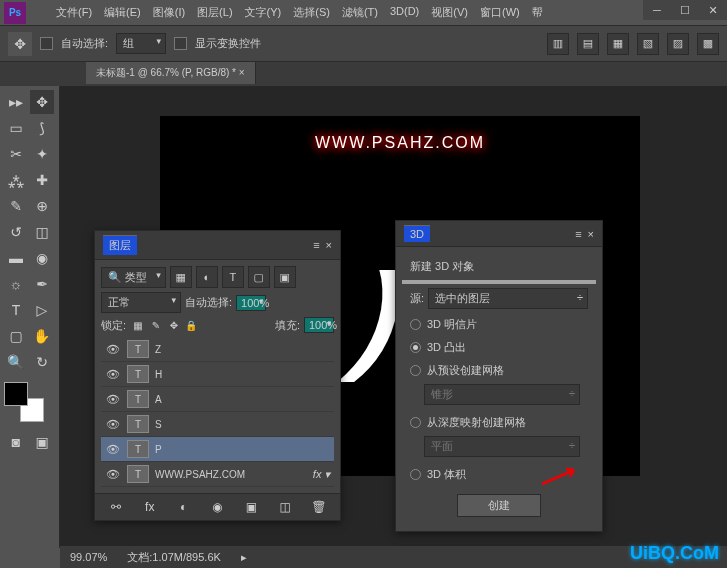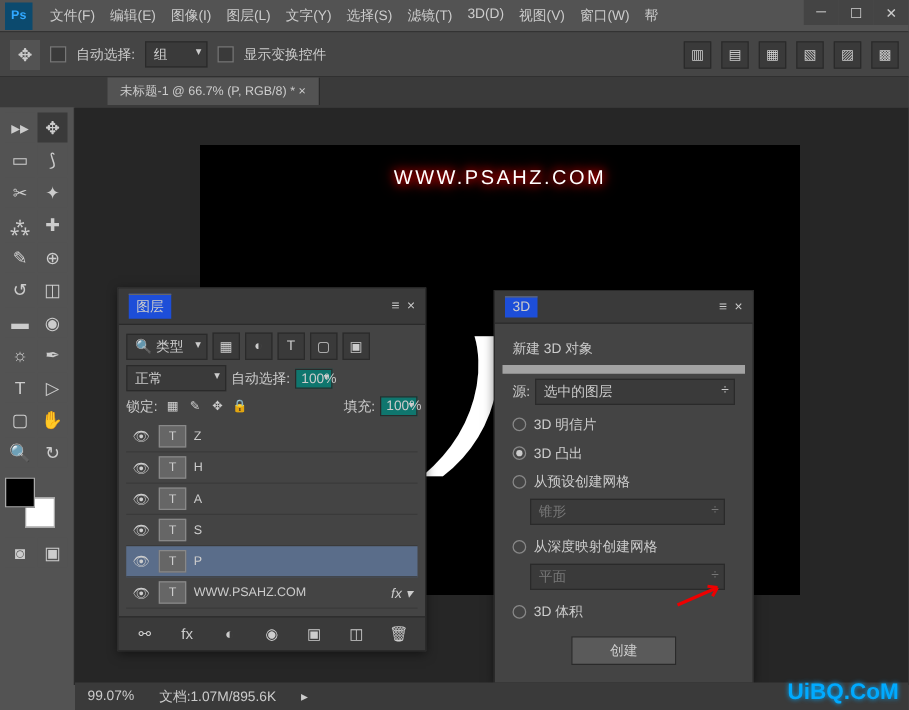--- a/index.html
+++ b/index.html
@@ -1,18 +1,18 @@
 <!DOCTYPE html>
 <html><head>
 <meta charset="utf-8">
 <style>
 *{margin:0;padding:0;box-sizing:border-box;font-family:"Microsoft YaHei",sans-serif;font-size:11px;color:#ccc}
 body{background:#535353;width:727px;height:568px;overflow:hidden;position:relative}
 .menubar{background:#535353;height:26px;display:flex;align-items:center;padding:0 4px;border-bottom:1px solid #2a2a2a}
-.ps-logo{width:22px;height:22px;background:#0c4a6e;display:flex;align-items:center;justify-content:center;color:#31a8ff;font-weight:bold;font-size:10px;margin-right:8px}
+.ps-logo{width:22px;height:22px;background:#701a75;display:flex;align-items:center;justify-content:center;color:#31a8ff;font-weight:bold;font-size:10px;margin-right:24px}
 .menu-item{padding:4px 6px;cursor:pointer}
 .wincontrols{position:absolute;right:0;top:0;display:flex}
 .winbtn{width:28px;height:20px;display:flex;align-items:center;justify-content:center;cursor:pointer;background:#444}
 .optbar{background:#454545;height:36px;display:flex;align-items:center;padding:2px 8px;gap:8px;border-bottom:1px solid #2a2a2a}
 .checkbox{width:13px;height:13px;border:1px solid #777;background:#3a3a3a;display:inline-block}
 .dropdown{background:#3a3a3a;border:1px solid #2a2a2a;padding:2px 18px 2px 6px;position:relative;min-width:50px}
 .dropdown::after{content:"▾";position:absolute;right:4px;top:2px;font-size:9px}
 .iconbtn{width:22px;height:22px;background:#3a3a3a;border:1px solid #2a2a2a;display:flex;align-items:center;justify-content:center}
 .tabbar{background:#3a3a3a;height:24px;display:flex;align-items:flex-start;padding-left:86px}
 .doctab{background:#535353;padding:4px 10px;font-size:10px;border-right:1px solid #2a2a2a}
@@ -36,22 +36,22 @@
 .layer-row{display:flex;align-items:center;padding:3px 4px;border-bottom:1px solid #3a3a3a;gap:6px}
 .layer-row.selected{background:#5a6d8a}
 .eye{width:16px;height:16px;display:flex;align-items:center;justify-content:center;font-size:11px}
 .layer-thumb{width:22px;height:18px;background:#666;display:flex;align-items:center;justify-content:center;font-size:10px;border:1px solid #888}
 .layer-name{flex:1;font-size:10px}
 .field-row{display:flex;align-items:center;gap:4px;margin-bottom:4px}
 .numfield{background:#0f766e;border:1px solid #2a2a2a;padding:1px 14px 1px 4px;width:30px;position:relative}
 .numfield::after{content:"▾";position:absolute;right:2px;top:1px;font-size:8px}
 .layer-foot{background:#3a3a3a;padding:4px;display:flex;justify-content:space-around;border-top:1px solid #2a2a2a}
 .foot-ic{width:18px;height:18px;display:flex;align-items:center;justify-content:center;cursor:pointer;font-size:12px}
-.d3panel{left:395px;top:232px;width:208px}
-.d3-header{padding:6px 8px;font-size:11px;border-bottom:7px solid #a3a3a3;margin-bottom:4px}
+.d3panel{left:395px;top:220px;width:208px}
+.d3-header{padding:6px 8px;font-size:11px;border-bottom:4px solid #a3a3a3;margin-bottom:4px}
 .radio-row{display:flex;align-items:center;gap:6px;padding:4px 8px}
 .radio{width:11px;height:11px;border-radius:50%;border:1px solid #888;display:inline-block;position:relative}
 .radio.checked::after{content:"";position:absolute;width:5px;height:5px;background:#ccc;border-radius:50%;top:2px;left:2px}
 .d3-drop{background:#3a3a3a;border:1px solid #2a2a2a;padding:2px 6px;width:156px;margin:2px 0 6px 22px;position:relative}
 .d3-drop::after{content:"÷";position:absolute;right:4px;top:2px}
 .d3-drop.disabled{color:#777}
 .btn-create{background:#5a5a5a;border:1px solid #2a2a2a;padding:3px 30px;margin:8px auto;display:block;cursor:pointer}
 .arrow{position:absolute;left:540px;top:466px;width:40px;height:20px;pointer-events:none}
 .arrow svg{width:100%;height:100%}
 .statusbar{position:absolute;bottom:0;left:60px;right:0;height:22px;background:#3a3a3a;display:flex;align-items:center;padding:0 10px;gap:20px;font-size:10px}

